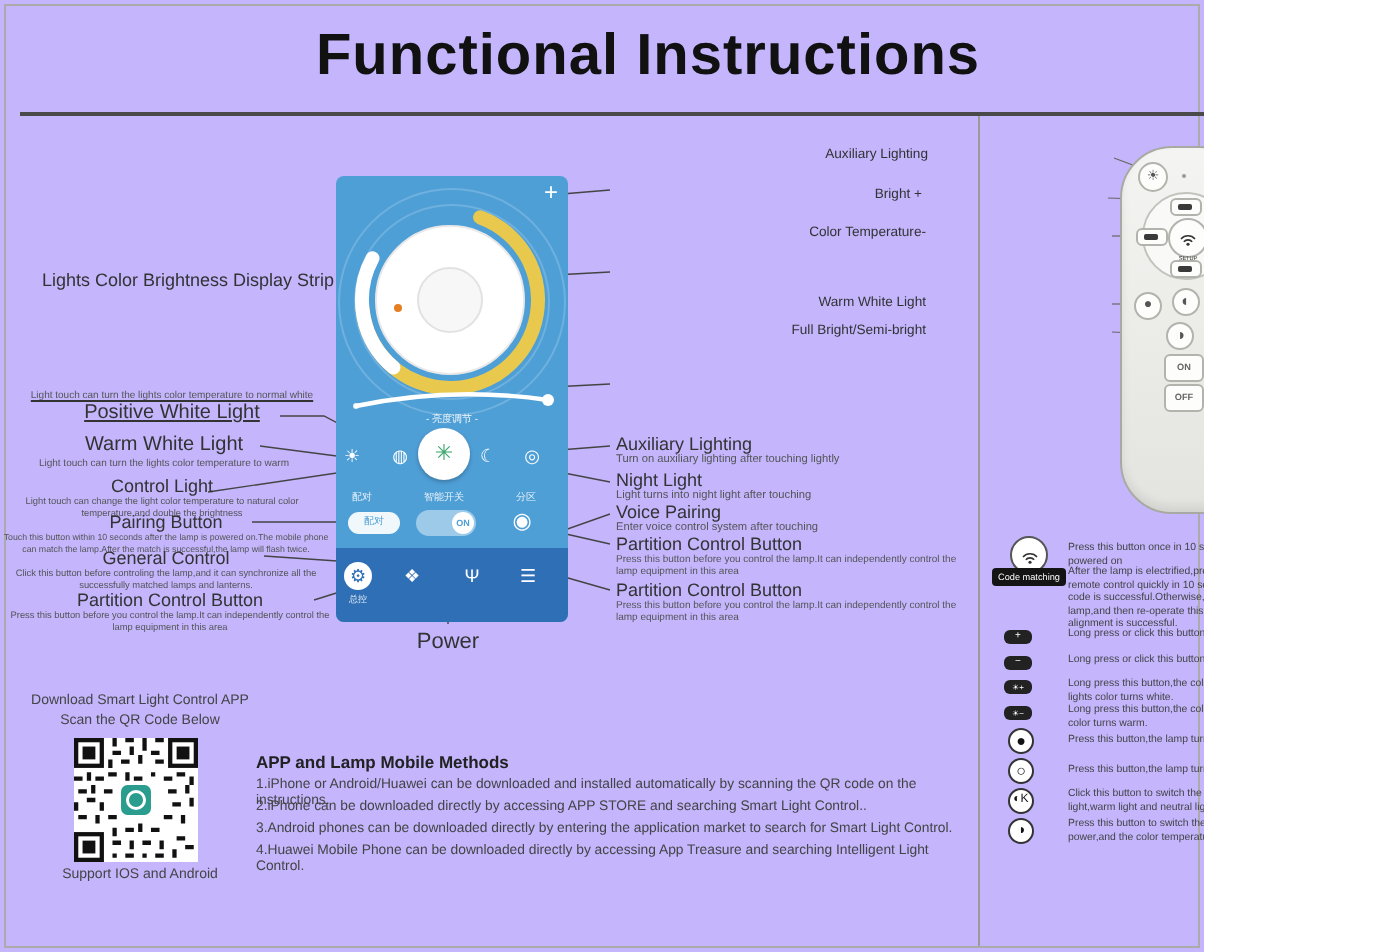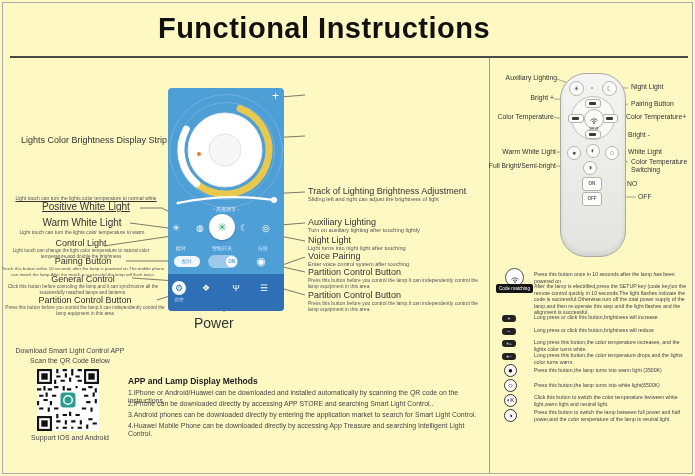--- a/index.html
+++ b/index.html
@@ -1,16 +1,16 @@
 <!DOCTYPE html>
 <html><head>
 <meta charset="utf-8">
 <style>
   html,body{margin:0;padding:0;background:#fff;}
-  #root{position:relative;width:695px;height:476px;background:#fef9c3;overflow:hidden;
+  #root{position:relative;width:602px;height:476px;background:#c4b5fd;overflow:hidden;
         font-family:"Liberation Sans",sans-serif;color:#333;}
   #page-frame{position:absolute;inset:2px;border:1px solid #ababab;pointer-events:none;}
   #title{position:absolute;top:12px;left:0;width:648px;text-align:center;
          font-size:29px;font-weight:bold;color:#111;letter-spacing:.5px;}
   #title-rule{position:absolute;top:56px;left:10px;width:678px;border-top:2px solid #4a4a4a;}
   #v-divider{position:absolute;left:489px;top:58px;height:415px;width:1px;background:#9a9a9a;}
   svg.overlay{position:absolute;left:0;top:0;pointer-events:none;}
   
   .lc{position:absolute;text-align:center;}
   .rc{position:absolute;text-align:left;width:176px;}
@@ -61,21 +61,21 @@
            background:#fff;text-align:center;line-height:11px;font-size:8px;color:#111;}
   #badge{position:absolute;left:496px;top:284px;width:37px;height:9px;background:#141414;border-radius:2px;
          color:#fff;font-size:4.6px;text-align:center;line-height:9px;}
   #setup-ins{position:absolute;left:505px;top:268px;width:17px;height:17px;border:1px solid #555;
              border-radius:50%;background:#fff;text-align:center;}
   .setup-word{font-size:2.8px;color:#333;display:block;margin-top:-1px;}
   
   .dl{position:absolute;left:8px;width:124px;text-align:center;font-size:7px;color:#444;}
   #pm-title{position:absolute;left:128px;top:376px;font-size:8.5px;font-weight:bold;color:#222;}
   .pm-item{position:absolute;left:128px;width:362px;font-size:6.9px;color:#444;line-height:1.2;}
-  #power-lb{position:absolute;left:194px;top:315px;width:60px;text-align:left;font-size:14px;color:#333;}
+  #power-lb{position:absolute;left:194px;top:315px;width:60px;text-align:center;font-size:11px;color:#333;}
 </style>
 </head>
 <body>
 
 <div id="root">
   <div id="page-frame"></div>
   <div id="title">Functional Instructions</div>
   <div id="title-rule"></div>
   <div id="v-divider"></div>
 
@@ -194,24 +194,20 @@
   </div>
   <div class="lc" style="left:0px;top:274px;width:166px;">
     <div class="lt">General Control</div>
     <div class="ln" style="font-size:4.7px;">Click this button before controling the lamp,and it can synchronize all the successfully matched lamps and lanterns.</div>
   </div>
   <div class="lc" style="left:0px;top:295px;width:170px;">
     <div class="lt">Partition Control Button</div>
     <div class="ln" style="font-size:4.7px;">Press this button before you control the lamp.It can independently control the lamp equipment in this area</div>
   </div>
 
-  <div class="rc" style="left:308px;top:186px;">
-    <div class="rt">Track of Lighting Brightness Adjustment</div>
-    <div class="rn">Sliding left and right can adjust the brightness of light</div>
-  </div>
   <div class="rc" style="left:308px;top:217px;">
     <div class="rt">Auxiliary Lighting</div>
     <div class="rn">Turn on auxiliary lighting after touching lightly</div>
   </div>
   <div class="rc" style="left:308px;top:235px;">
     <div class="rt">Night Light</div>
     <div class="rn">Light turns into night light after touching</div>
   </div>
   <div class="rc" style="left:308px;top:251px;">
     <div class="rt">Voice Pairing</div>
@@ -245,21 +241,21 @@
     <g fill="#111">
         <path d="M2 2h3v3H2z"></path>
         <path d="M24 2h3v3h-3z"></path>
         <path d="M2 24h3v3H2z"></path>
       </g>
     <rect x="11" y="11" width="7" height="7" rx="1.5" fill="#2a9d8f"></rect>
     <circle cx="14.5" cy="14.5" r="2" fill="none" stroke="#fff" stroke-width="0.7"></circle>
   </svg>
   <div class="dl" style="top:434px;">Support IOS and Android</div>
 
-  <div id="pm-title">APP and Lamp Display Methods</div>
+  <div id="pm-title">APP and Lamp Mobile Methods</div>
   <div class="pm-item" style="top:389px;">1.iPhone or Android/Huawei can be downloaded and installed automatically by scanning the QR code on the instructions.</div>
   <div class="pm-item" style="top:400px;">2.iPhone can be downloaded directly by accessing APP STORE and searching Smart Light Control..</div>
   <div class="pm-item" style="top:411px;">3.Android phones can be downloaded directly by entering the application market to search for Smart Light Control.</div>
   <div class="pm-item" style="top:422px;">4.Huawei Mobile Phone can be downloaded directly by accessing App Treasure and searching Intelligent Light Control.</div>
 
   <div id="remote">
     <div class="rbtn" style="left:8px;top:7px;width:13px;height:13px;font-size:7px;line-height:13px;">☀</div>
     <div class="rbtn" style="left:41px;top:7px;width:13px;height:13px;font-size:7px;line-height:13px;">☾</div>
     <div style="position:absolute;left:30px;top:13px;width:2px;height:2px;border-radius:50%;background:#9a9a94;"></div>
     <div id="dpad">

